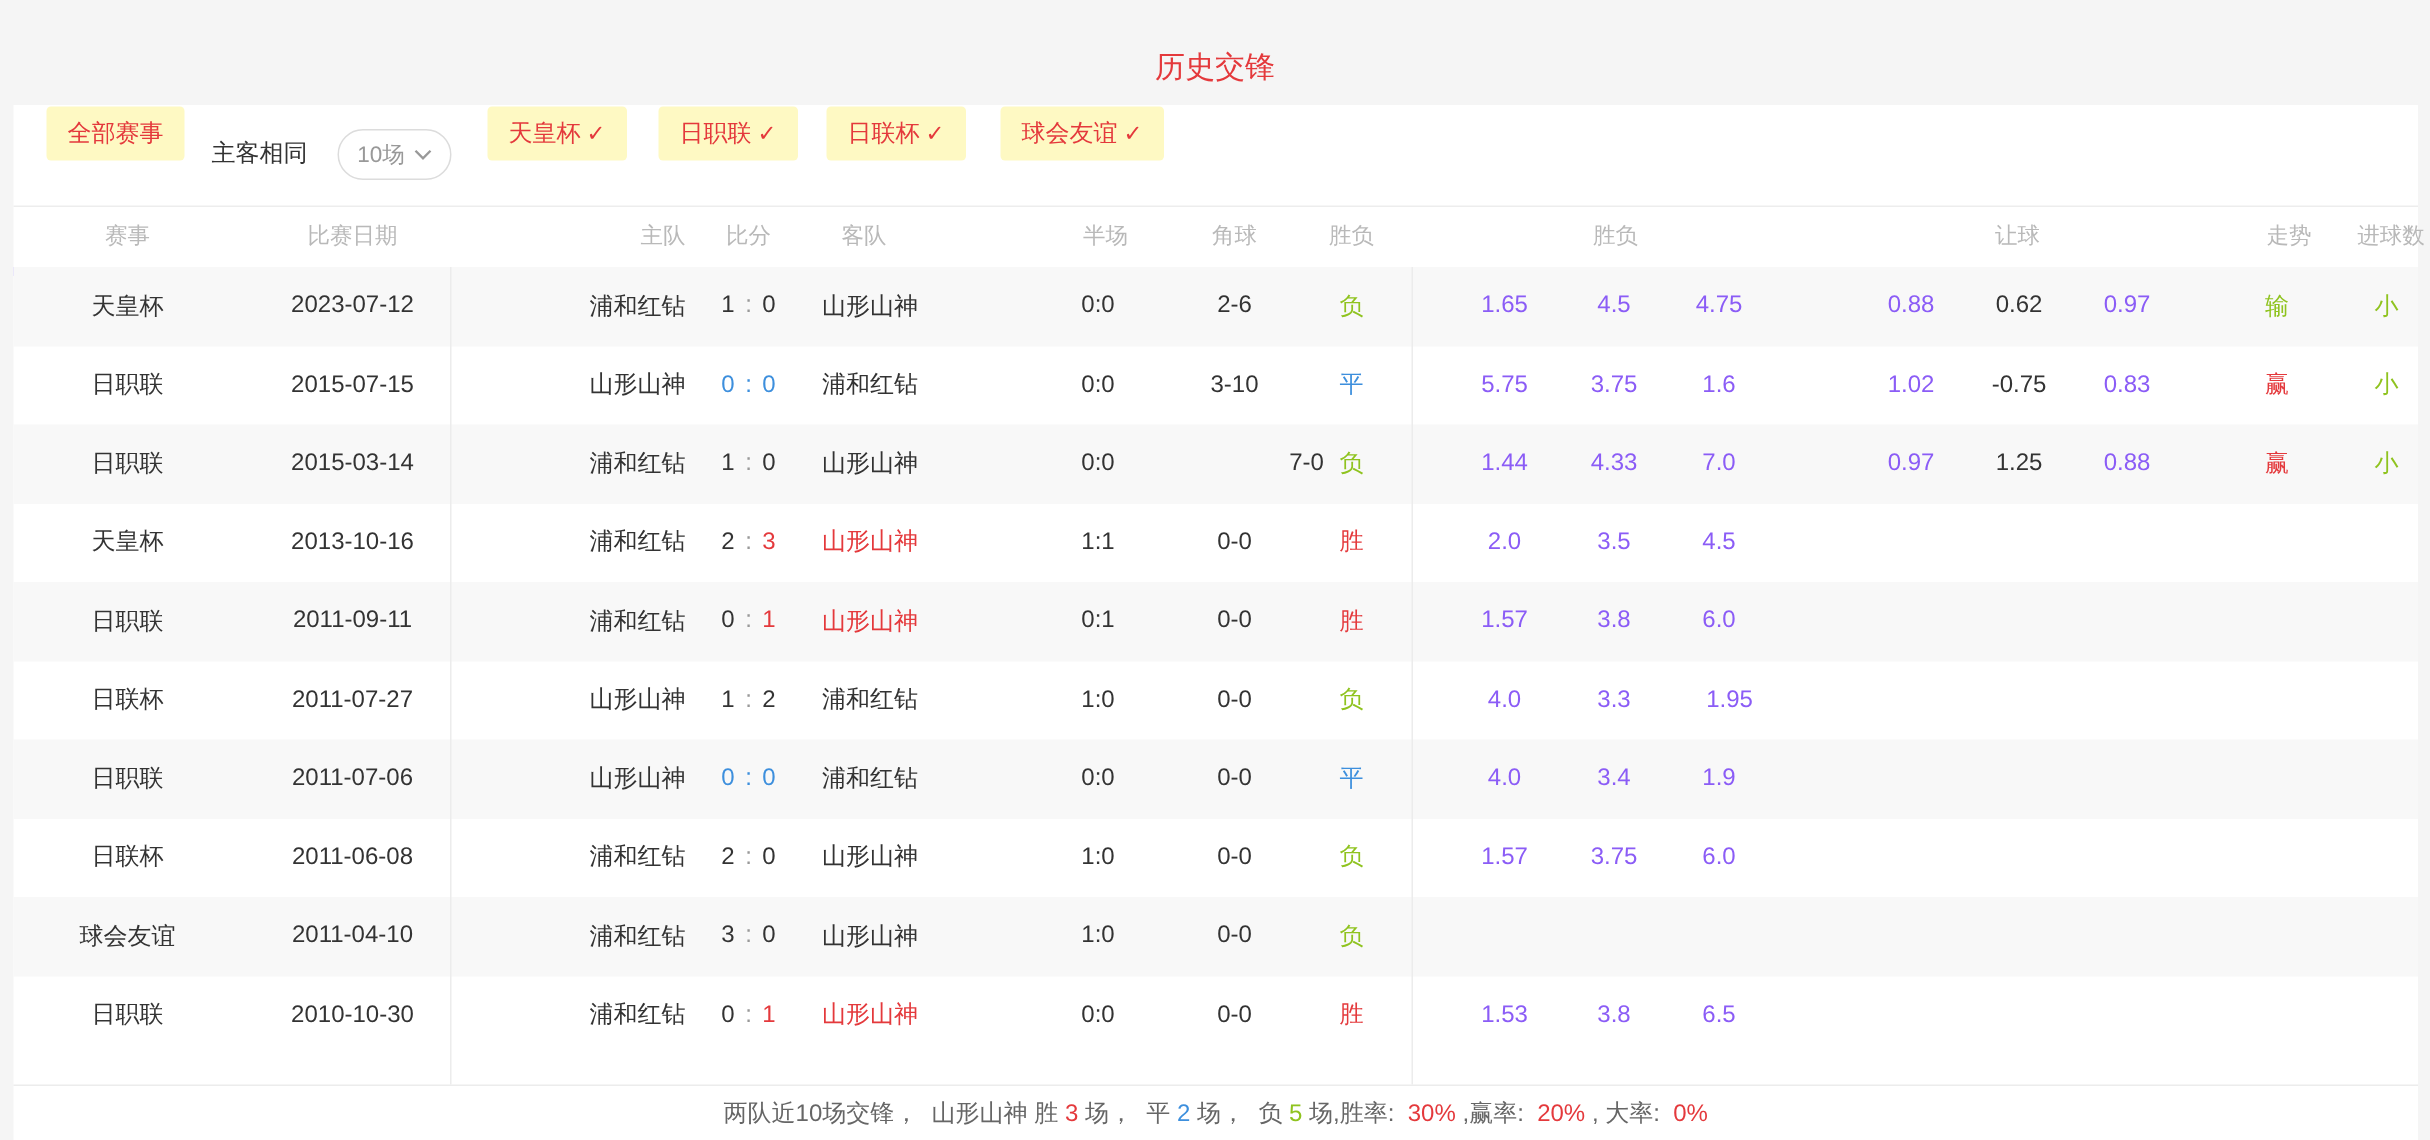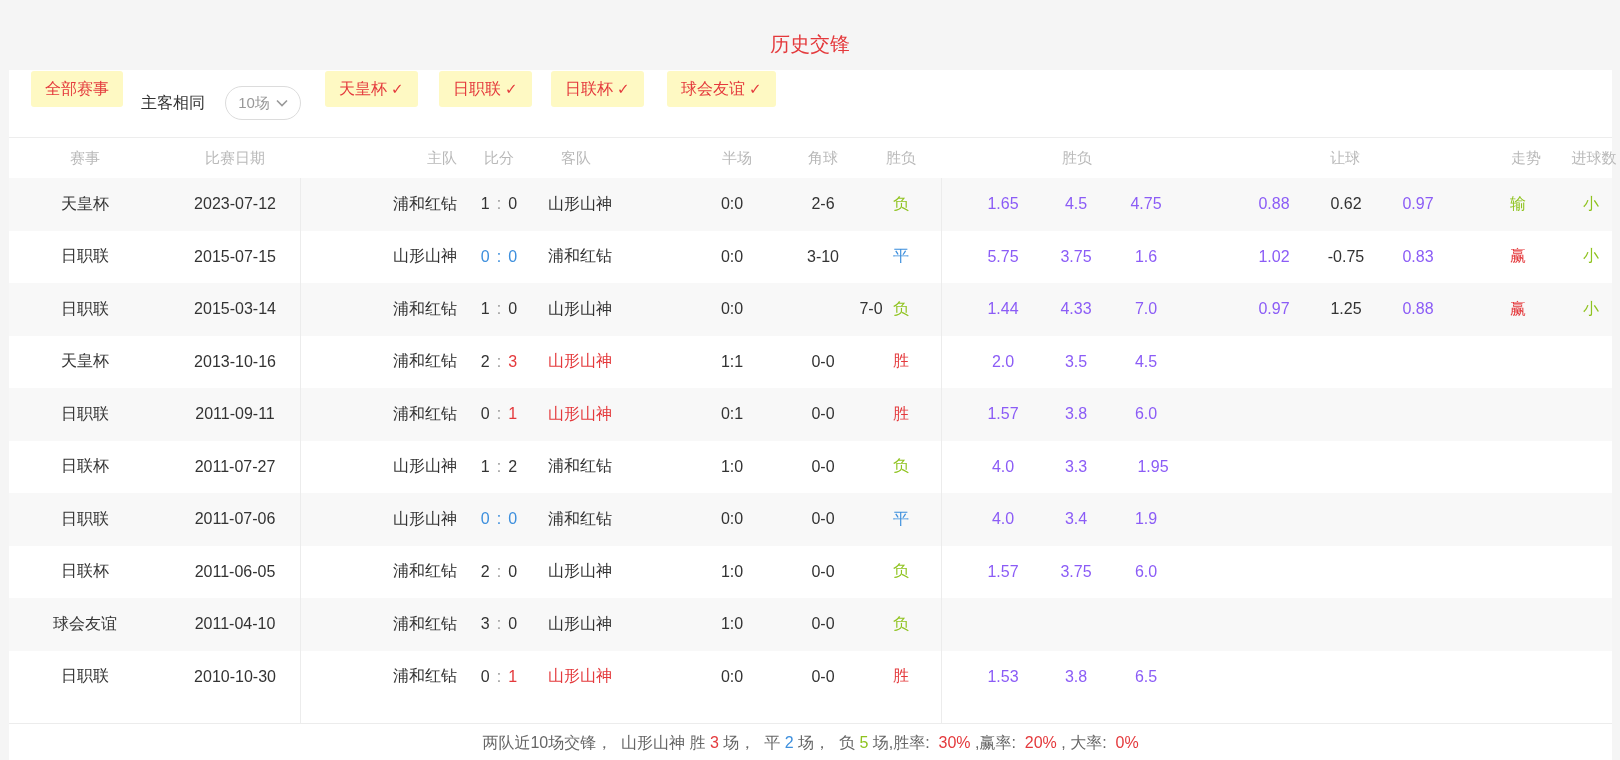--- a/index.html
+++ b/index.html
@@ -227,21 +227,21 @@
         <div class="cell c-dark" style="left: 571px;">浦和红钻</div>
         <div class="cell c-dark" style="left: 723px;">0:0</div>
         <div class="cell c-dark" style="left: 814px;">0-0</div>
         <div class="cell c-blue" style="left: 892px;">平</div>
         <div class="cell c-gray" style="left: 994px;">4.0</div>
         <div class="cell c-gray" style="left: 1067px;">3.4</div>
         <div class="cell c-gray" style="left: 1137px;">1.9</div>
       </div>
       <div class="row">
         <div class="cell c-dark" style="left: 76px;">日联杯</div>
-        <div class="cell c-dark" style="left: 226px;">2011-06-05</div>
+        <div class="cell c-dark" style="left: 226px;">2011-06-08</div>
         <div class="cell c-dark" style="left: 416px;">浦和红钻</div>
         <div class="cell" style="left: 490px;">
           <span class="c-dark">2</span>
           <span class="colon">:</span>
           <span class="c-dark">0</span>
         </div>
         <div class="cell c-dark" style="left: 571px;">山形山神</div>
         <div class="cell c-dark" style="left: 723px;">1:0</div>
         <div class="cell c-dark" style="left: 814px;">0-0</div>
         <div class="cell c-green" style="left: 892px;">负</div>

